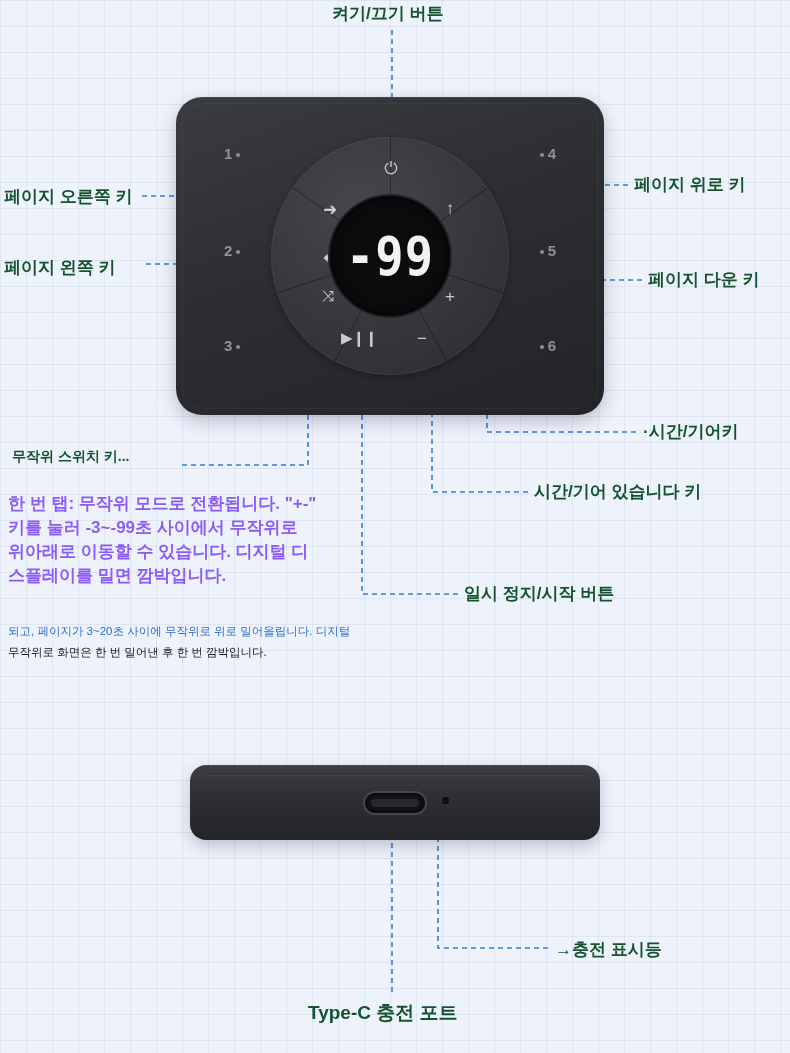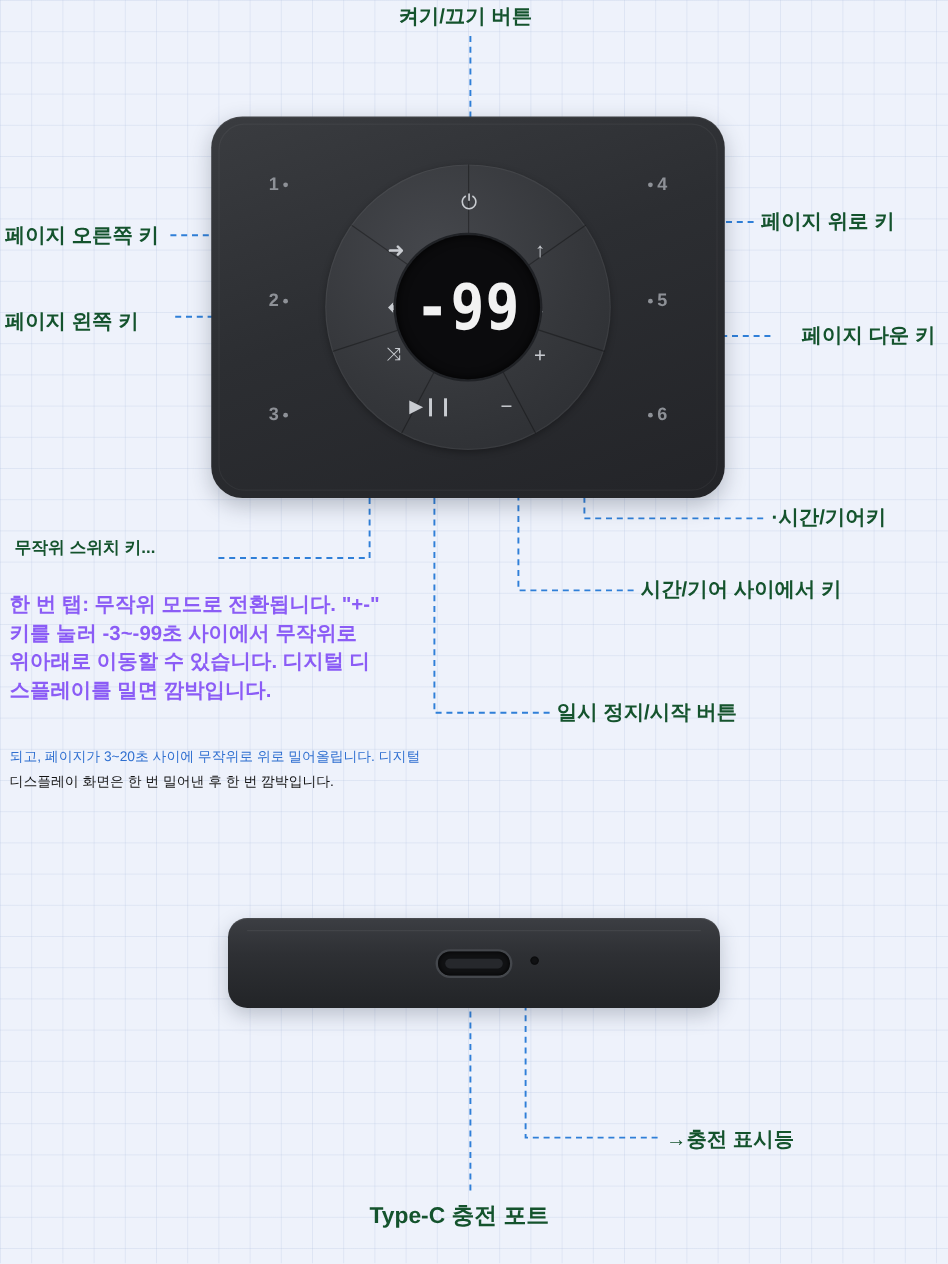--- a/index.html
+++ b/index.html
@@ -117,21 +117,21 @@
 
   
   svg.lines{position:absolute;inset:0;width:790px;height:1053px;pointer-events:none;}
 
   
   .lbl{position:absolute;font-size:17px;font-weight:700;color:#14532d;white-space:nowrap;}
   #lbl-power{left:332px;top:2px;}
   #lbl-pageright{left:4px;top:185px;}
   #lbl-pageleft{left:4px;top:256px;}
   #lbl-pageup{left:634px;top:173px;}
-  #lbl-pagedown{left:648px;top:268px;margin-left:20px;}
+  #lbl-pagedown{left:648px;top:268px;}
   #lbl-timegear{left:643px;top:420px;}
   #lbl-timeminus{left:534px;top:480px;}
   #lbl-playpause{left:464px;top:582px;}
   #lbl-shuffle{left:12px;top:448px;font-size:14px;}
   #lbl-typec{left:308px;top:1000px;font-size:19px;}
   #lbl-charge{left:555px;top:938px;font-size:17px;}
 
   .para{
     position:absolute;left:8px;top:492px;width:310px;
     font-size:17px;line-height:24px;color:#8b5cf6;font-weight:700;
@@ -225,25 +225,25 @@
   <div class="usb-port"></div>
   <div class="led-hole"></div>
 </div>
 
 <div class="lbl" id="lbl-power">켜기/끄기 버튼</div>
 <div class="lbl" id="lbl-pageright">페이지 오른쪽 키</div>
 <div class="lbl" id="lbl-pageleft">페이지 왼쪽 키</div>
 <div class="lbl" id="lbl-pageup">페이지 위로 키</div>
 <div class="lbl" id="lbl-pagedown">페이지 다운 키</div>
 <div class="lbl" id="lbl-timegear">·시간/기어키</div>
-<div class="lbl" id="lbl-timeminus">시간/기어 사이에서 키</div>
+<div class="lbl" id="lbl-timeminus">시간/기어 있습니다 키</div>
 <div class="lbl" id="lbl-playpause">일시 정지/시작 버튼</div>
 <div class="lbl" id="lbl-shuffle">무작위 스위치 키...</div>
 <div class="lbl" id="lbl-typec">Type-C 충전 포트</div>
 <div class="lbl" id="lbl-charge">→충전 표시등</div>
 
 <div class="para">한 번 탭: 무작위 모드로 전환됩니다. "+-" 키를 눌러 -3~-99초 사이에서 무작위로 위아래로 이동할 수 있습니다. 디지털 디스플레이를 밀면 깜박입니다.</div>
 
 <div class="para2">
   <br>
   <span class="hl">되고, 페이지가 3~20초 사이에 무작위로 위로 밀어올립니다. 디지털</span><br>
-  <span>디스플레이 화면은 한 번 밀어낸 후 한 번 깜박입니다.</span>
+  <span>무작위로 화면은 한 번 밀어낸 후 한 번 깜박입니다.</span>
 </div>
 
 </body></html>

